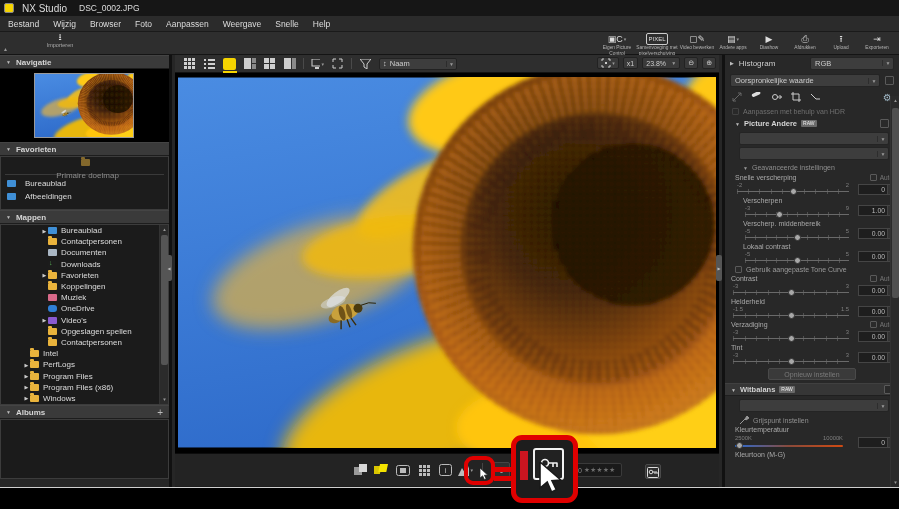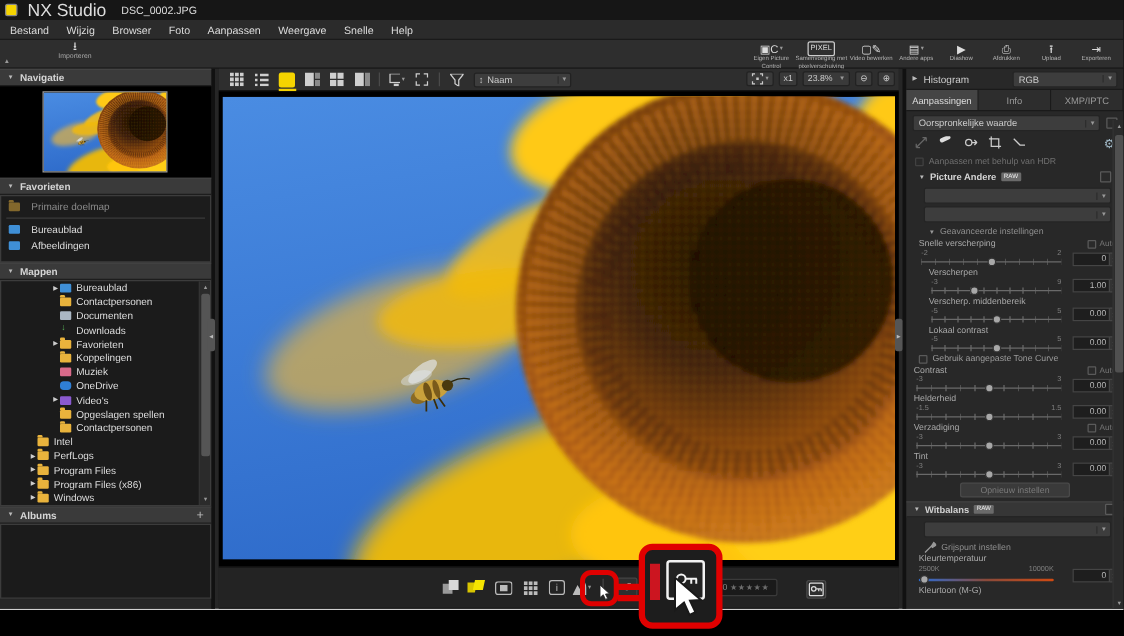--- a/index.html
+++ b/index.html
@@ -4,21 +4,21 @@
 <style>
   * { margin:0; padding:0; box-sizing:border-box; }
   html,body { background:#000; }
   body { font-family:"Liberation Sans","DejaVu Sans",sans-serif; color:#ccc; }
   .screen { position:relative; width:899px; height:509px; background:#000; overflow:hidden; }
   .app { position:absolute; left:0; top:0; width:899px; height:488px; background:#262626; border-bottom:1px solid #cfcfcf; }
 
   
   .titlebar { position:absolute; left:0; top:0; width:100%; height:16px; background:#161616; display:flex; align-items:center; gap:8px; padding-left:4px; }
   .appicon { width:10px; height:10px; background:#f5d400; border:1px solid #888; border-radius:2px; }
-  .titlebar .t { font-size:14px; color:#ddd; }
+  .titlebar .t { font-size:10px; color:#ddd; }
   .titlebar .d { font-size:8.5px; color:#ddd; margin-left:4px; }
 
   
   .menubar { position:absolute; left:0; top:16px; width:100%; height:16px; background:#2b2b2b; display:flex; align-items:center; gap:14px; padding-left:8px; border-bottom:1px solid #1a1a1a; }
   .menubar span { font-size:8.5px; color:#ddd; cursor:default; }
 
   
   .toolbar { position:absolute; left:0; top:32px; width:100%; height:23px; background:#2e2e2e; border-bottom:1px solid #141414; }
   .tb-collapse { position:absolute; left:3px; bottom:2px; font-size:5px; color:#999; }
   .tb-import { position:absolute; left:38px; top:1px; width:44px; text-align:center; }
@@ -40,21 +40,21 @@
 
   
   .sec-h { height:14px; background:#3a3a3a; display:flex; align-items:center; gap:5px; padding:0 6px; border-top:1px solid #444; border-bottom:1px solid #1d1d1d; }
   .sec-h .arr { font-size:5px; color:#bbb; }
   .sec-h .tt { font-size:8px; font-weight:bold; color:#d5d5d5; }
   .sec-h .plus { margin-left:auto; font-size:10px; color:#bbb; cursor:pointer; }
   .nav-thumb-area { height:73px; background:#000; position:relative; }
   .nav-thumb { position:absolute; left:34px; top:4px; width:100px; height:65px; border:1px solid #9a9a9a; }
   .fav-box { height:54px; background:#1c1c1c; border:1px solid #3c3c3c; margin:0; padding:2px 0; }
   .fav-row { height:13px; display:flex; align-items:center; gap:5px; padding-left:6px; font-size:8px; color:#ddd; }
-  .fav-row.dim { color:#8a8a8a; }
+  .fav-row.dim { color:#8a8a8a;flex-direction:column; }
   .fav-sep { height:1px; background:#3a3a3a; margin:2px 4px; }
   .tree { position:relative; height:181px; background:#1b1b1b; border:1px solid #3c3c3c; overflow:hidden; }
   .trow { height:11.2px; display:flex; align-items:center; font-size:8px; color:#ddd; white-space:nowrap; }
   .trow .xarr { width:7px; font-size:5px; color:#ccc; text-align:center; flex:none; }
   .trow .sp { flex:none; }
   .ticon { width:9px; height:7px; flex:none; margin-right:4px; border-radius:1px; position:relative; }
   .ticon.folder { background:#e9b33c; }
   .ticon.folder::before { content:""; position:absolute; left:0; top:-2px; width:4px; height:2px; background:#e9b33c; border-radius:1px 1px 0 0; }
   .ticon.desk { background:#3f8fd6; }
   .ticon.doc { background:#aab7c4; }
@@ -630,25 +630,20 @@
 
     <aside class="inspector">
       <div class="hist-row">
         <span class="arr">▶</span>
         <span class="tt">Histogram</span>
         <div class="select hist-sel">
           <span>RGB</span>
             <span class="dd">▼</span>
         </div>
       </div>
-      <div class="tabs">
-        <div class="tab active">Aanpassingen</div>
-        <div class="tab">Info</div>
-        <div class="tab">XMP/IPTC</div>
-      </div>
       <div class="ver-row">
         <div class="select">
           <span>Oorspronkelijke waarde</span>
             <span class="dd">▼</span>
         </div>
         <span class="cb"></span>
       </div>
       <div class="tools-row">
         <span><svg width="10" height="10">
               <path d="M1,9 L9,1 M1,9 h3 M1,9 v-3 M9,1 h-3 M9,1 v3" stroke="#666" fill="none"></path>

